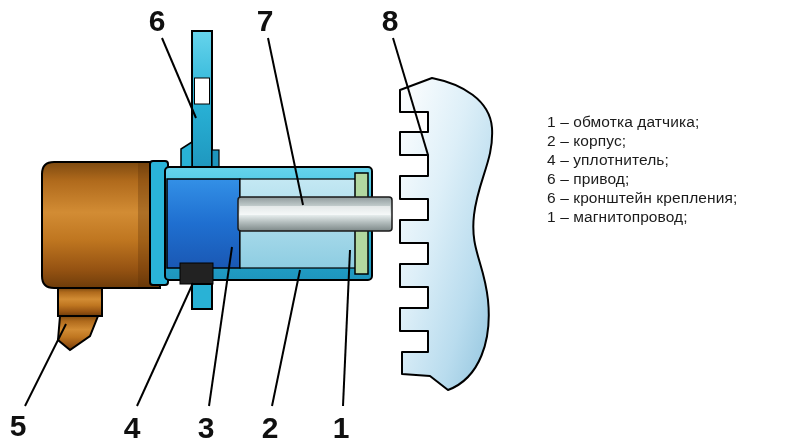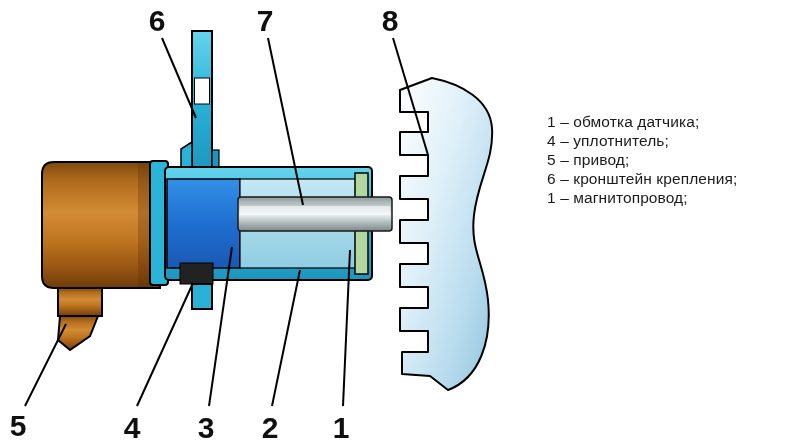--- a/index.html
+++ b/index.html
@@ -138,19 +138,20 @@
       <text class="callout-num" x="18" y="436">5</text>
       <text class="callout-num" x="132" y="438">4</text>
       <text class="callout-num" x="206" y="438">3</text>
       <text class="callout-num" x="270" y="438">2</text>
       <text class="callout-num" x="341" y="438">1</text>
     </g>
   </svg>
 
   <div class="legend">
     <div class="legend-line">1 – обмотка датчика;</div>
+    <div class="legend-line">2 – корпус;</div>
     <div class="legend-line">4 – уплотнитель;</div>
-    <div class="legend-line">5 – привод;</div>
+    <div class="legend-line">6 – привод;</div>
     <div class="legend-line">6 – кронштейн крепления;</div>
     <div class="legend-line">1 – магнитопровод;</div>
   </div>
 
 </div>
 
 </body></html>

